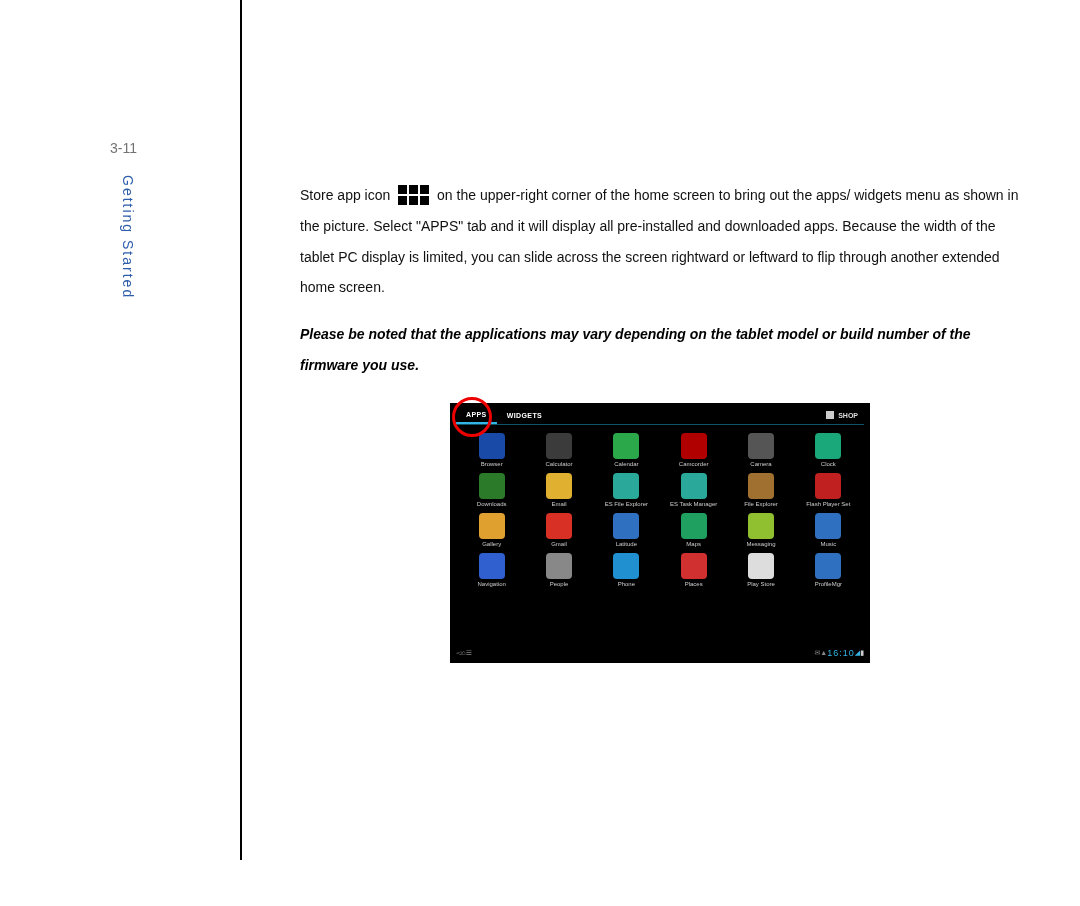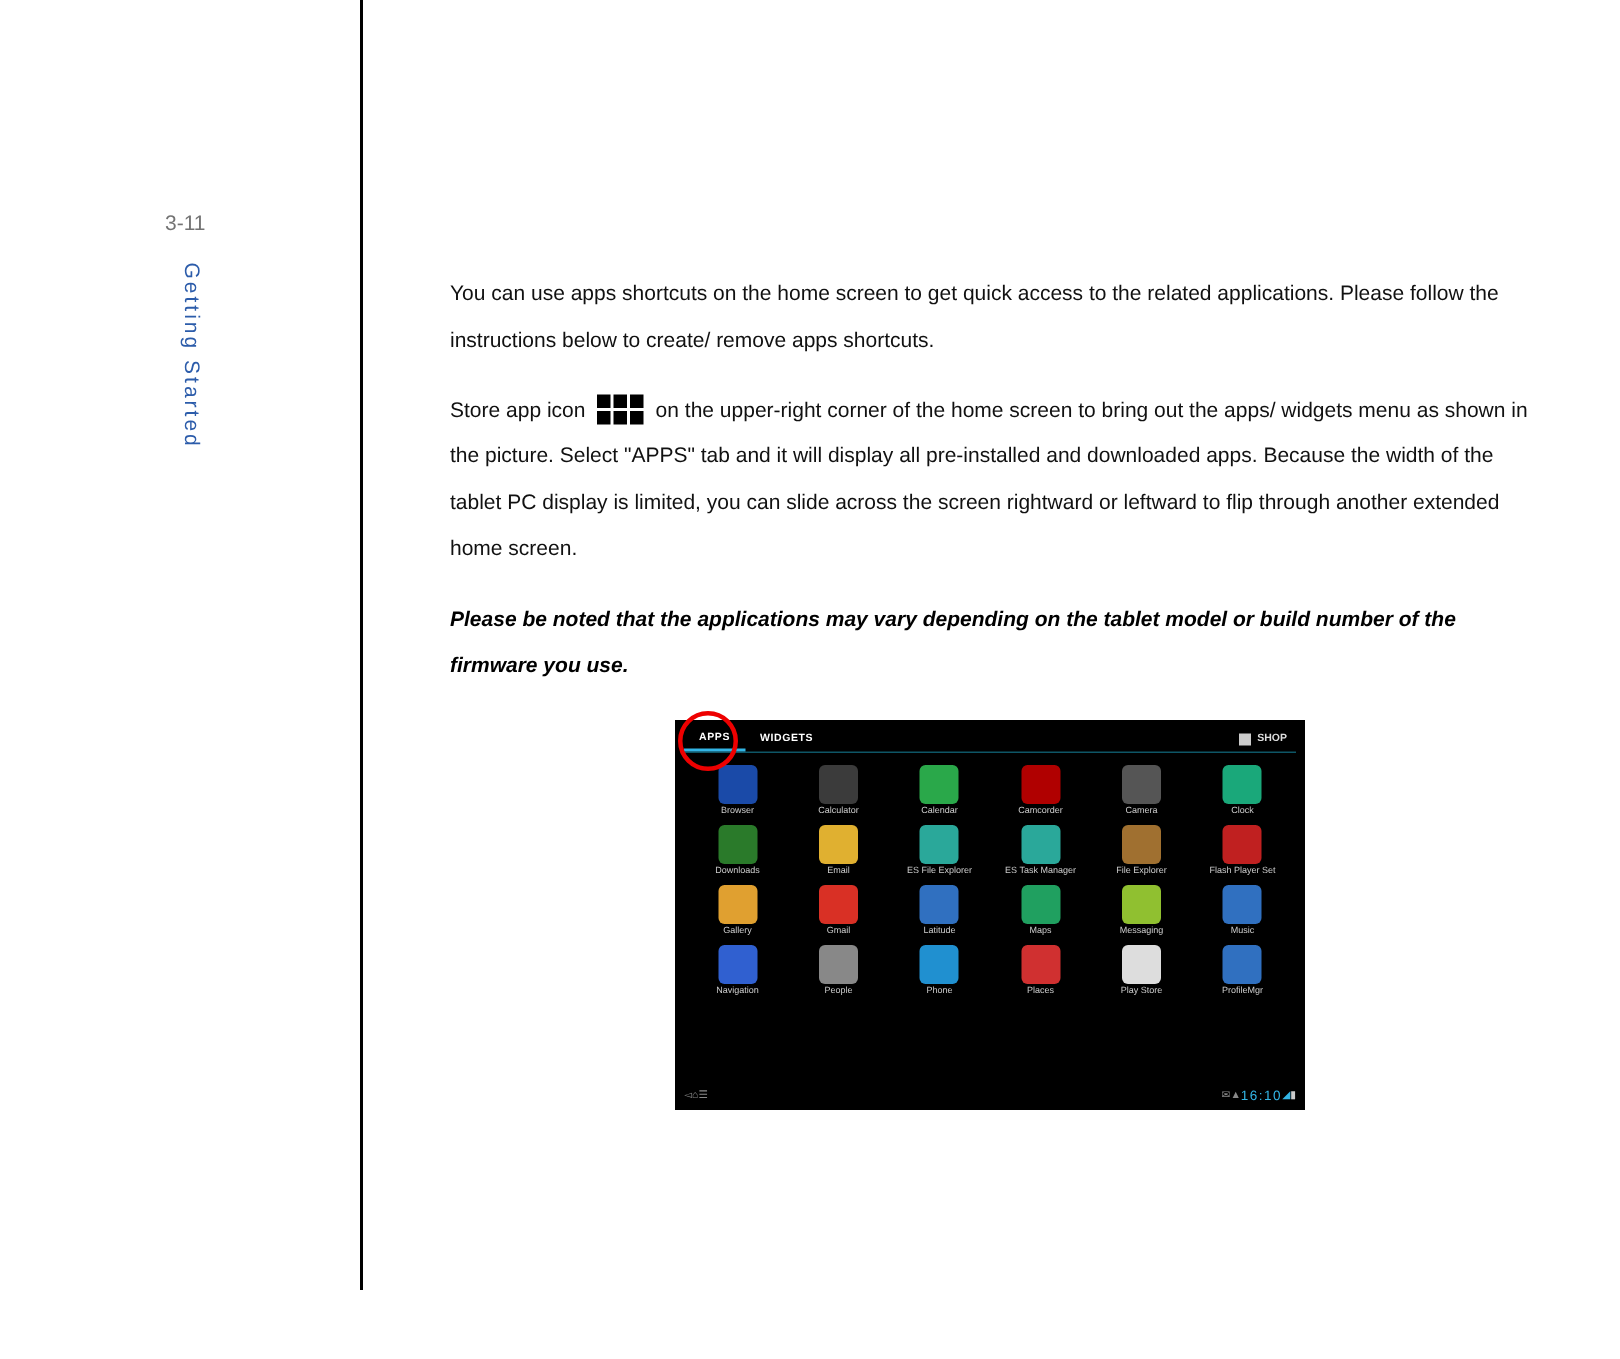--- a/index.html
+++ b/index.html
@@ -187,21 +187,20 @@
 </head>
 <body>
 
 <div class="vrule"></div>
 
 <div class="page-number">3-11</div>
 <div class="section-label">Getting Started</div>
 
 <div class="content">
 
-  <div class="para">You can use apps shortcuts on the home screen to get quick access to the related applications. Please follow the instructions below to create/ remove apps shortcuts.</div>
 
 
   <div class="para">
     <span>Store app icon</span>
     <span class="grid-icon">
       <span class="r"><span class="sq"></span><span class="sq"></span><span class="sq"></span></span>
       <span class="r"><span class="sq"></span><span class="sq"></span><span class="sq"></span></span>
     </span>
     <span>on the upper-right corner of the home screen to bring out the apps/ widgets menu as shown in the picture. Select "APPS" tab and it will display all pre-installed and downloaded apps. Because the width of the tablet PC display is limited, you can slide across the screen rightward or leftward to flip through another extended home screen.</span>
   </div>

